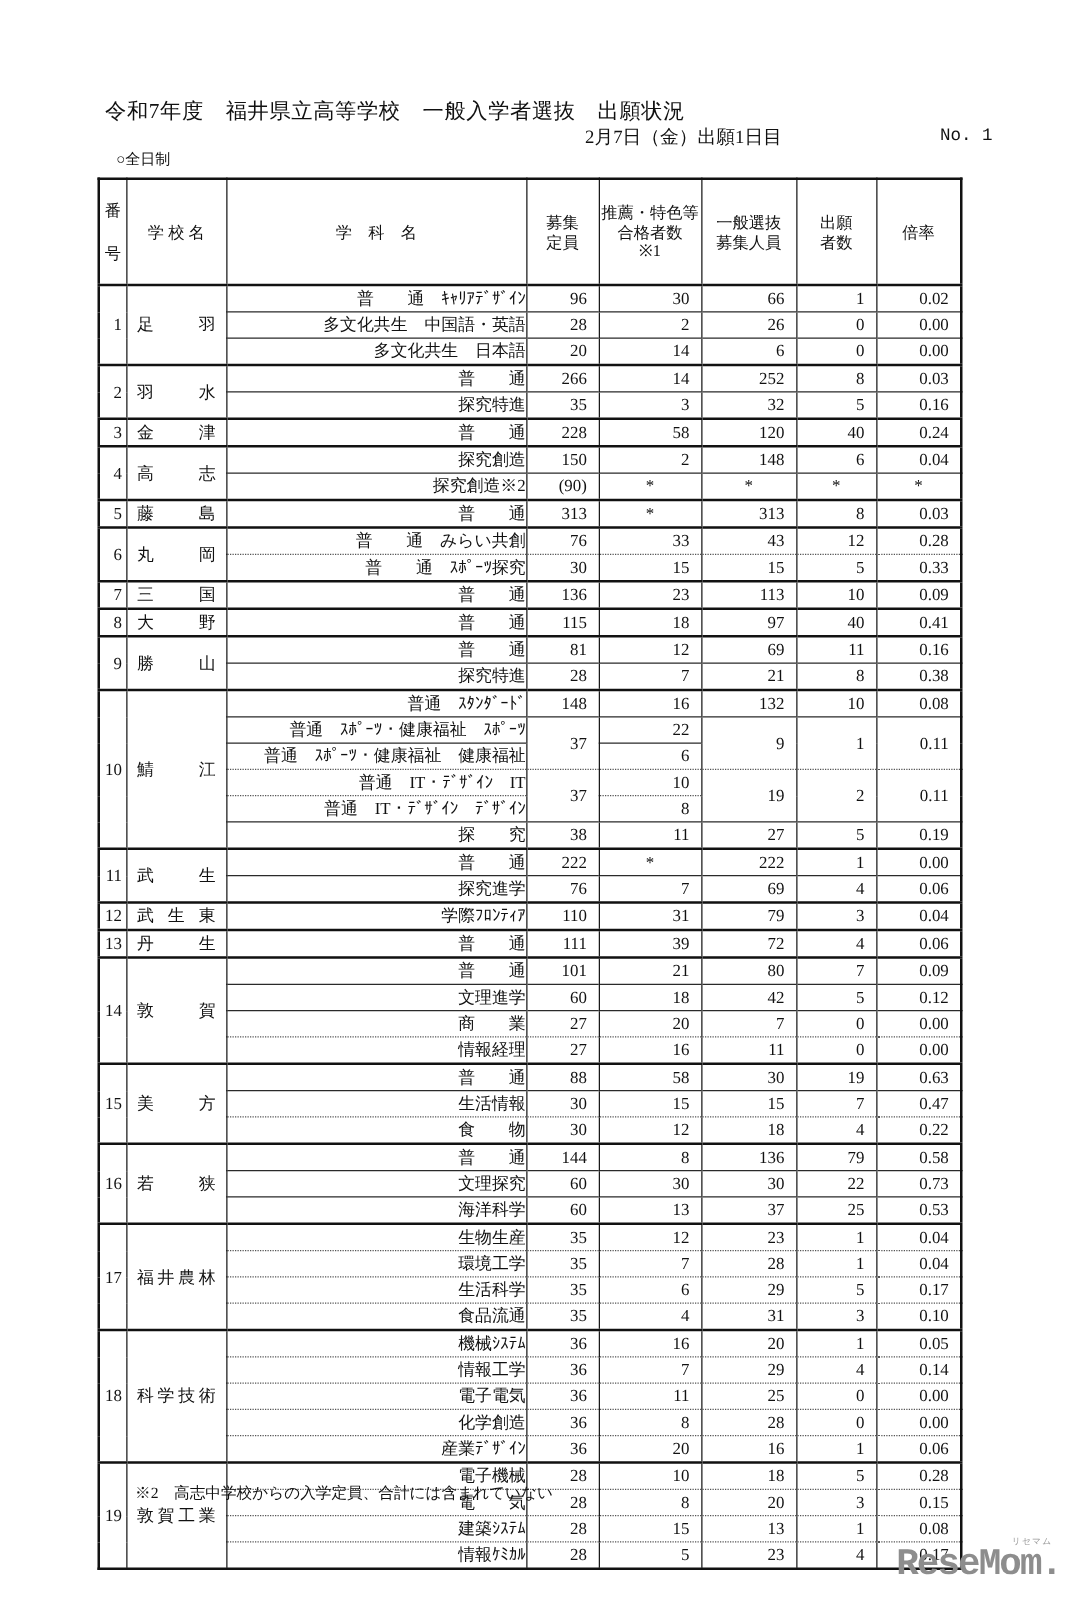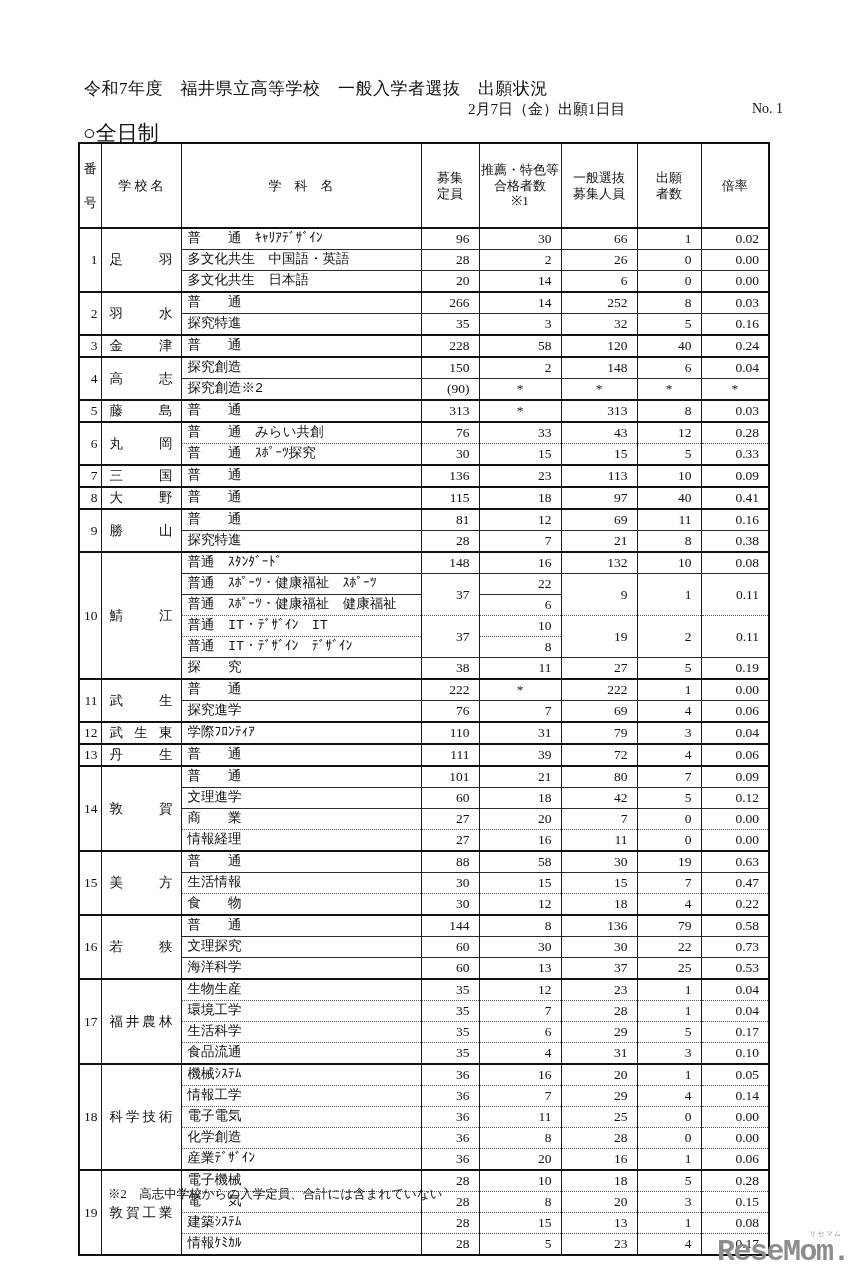--- a/index.html
+++ b/index.html
@@ -16,25 +16,25 @@
   .doc-title {
     position: absolute; left: 84px; top: 77px;
     font-size: 17px; letter-spacing: 0.5px; white-space: nowrap;
   }
   .date-line {
     position: absolute; left: 441px; top: 100px;
     font-size: 15px; white-space: nowrap; margin-left: 27px;
   }
   .page-no {
     position: absolute; left: 752px; top: 101px;
-    font-size: 14px; white-space: nowrap;
+    font-size: 14px; white-space: nowrap; font-family: Liberation Mono, monospace;
   }
   .section-label {
-    position: absolute; left: 83px; top: 119px;
-    font-size: 21px; white-space: nowrap;
+    position: absolute; left: 93px; top: 119px;
+    font-size: 12px; white-space: nowrap;
   }
   table.adm {
     position: absolute; left: 78px; top: 142px;
     width: 690px; border-collapse: collapse; table-layout: fixed;
     border: 2px solid #111;
   }
   table.adm th, table.adm td {
     border-left: 1px solid #1a1a1a; border-right: 1px solid #1a1a1a;
     font-weight: normal; overflow: hidden;
   }
@@ -48,21 +48,21 @@
     height: 52px; display: flex; flex-direction: column;
     justify-content: space-between; align-items: center; padding: 1px 0;
   }
   
   tr.brow td { height: 20px; line-height: 20px; font-size: 13.5px; vertical-align: middle; }
   td.cell-no { text-align: right; padding-right: 3px; vertical-align: top; font-size: 13px; }
   td.cell-school {
     text-align: justify; text-align-last: justify;
     padding: 0 8px; vertical-align: top; font-size: 15px;
   }
-  td.cell-dept { text-align: left; padding-left: 6px; white-space: nowrap; font-size: 13px; font-family: Liberation Mono, monospace; }
+  td.cell-dept { text-align: right; padding-left: 6px; white-space: nowrap; font-size: 13px; }
   td.cell-num { text-align: right; padding-right: 9px; }
   td.cell-num.center { text-align: center; padding-right: 0; }
   
   td.grp { border-top: 2px solid #111; }
   td.sep-solid { border-top: 1px solid #2a2a2a; }
   td.sep-dotted { border-top: 1px dotted #555; }
   
   .footnote { position: absolute; left: 108px; font-size: 12.5px; white-space: nowrap; }
   .fn-1 { top: 1164px; }
   .fn-2 { top: 1186px; }

